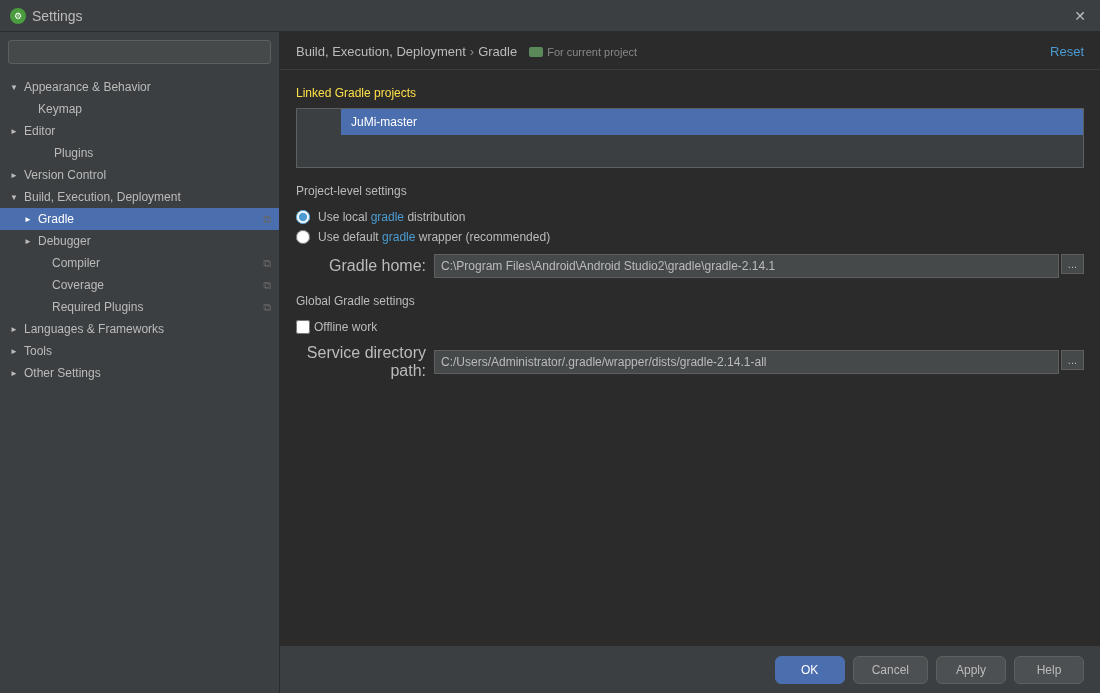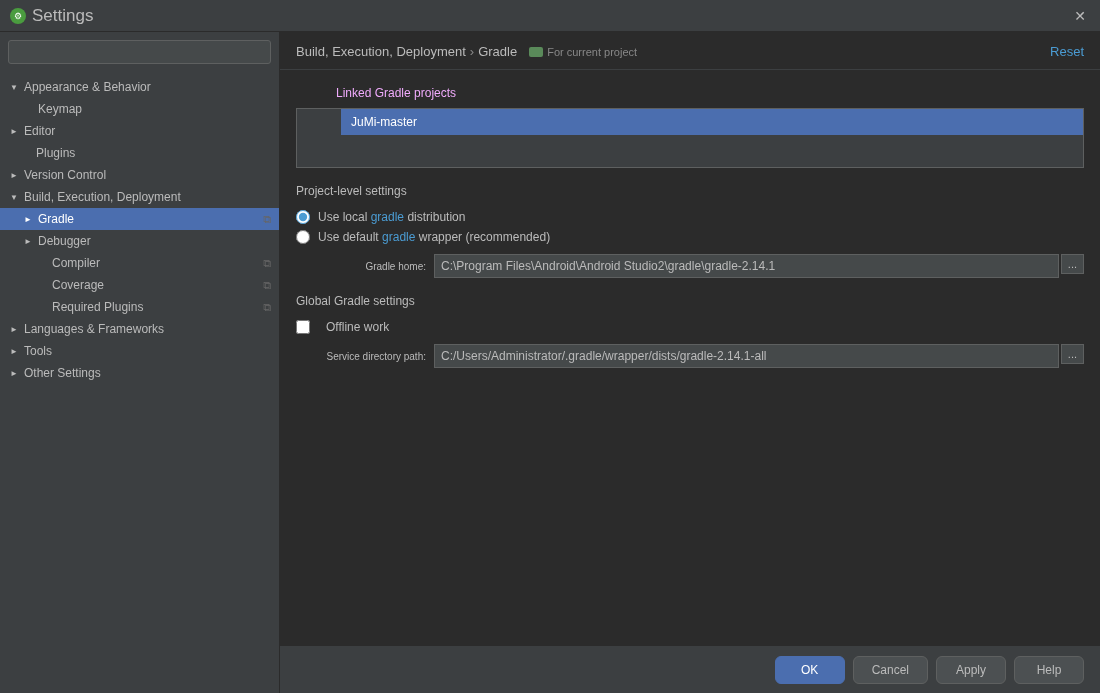--- a/index.html
+++ b/index.html
@@ -28,21 +28,21 @@
       margin-right: 6px;
       background: #4a9c3f;
       border-radius: 50%;
       display: flex;
       align-items: center;
       justify-content: center;
       font-size: 9px;
       color: white;
     }
     .titlebar-title {
-      font-size: 17px;
+      font-size: 14px;
       color: #bbbbbb;
       flex: 1;
     }
     .titlebar-close {
       width: 20px;
       height: 20px;
       display: flex;
       align-items: center;
       justify-content: center;
       cursor: pointer;
@@ -164,23 +164,22 @@
     }
 
     .content-body {
       flex: 1;
       padding: 16px;
       overflow-y: auto;
     }
 
     .section-label {
       font-size: 12px;
-      color: #f0abfc;
+      color: #fde047;
       margin-bottom: 8px;
-      margin-left: 40px;
     }
 
     .linked-projects-list {
       background: #3c3f41;
       border: 1px solid #5e6060;
       min-height: 60px;
       margin-bottom: 16px;
       padding-left: 44px;
     }
 
@@ -223,21 +222,21 @@
 
     .form-row {
       display: flex;
       align-items: center;
       margin: 10px 0;
       gap: 8px;
     }
     .form-label {
       width: 130px;
       color: #bbbbbb;
-      font-size: 10px;
+      font-size: 16px;
       text-align: right;
     }
     .form-input-wrap {
       flex: 1;
       display: flex;
       align-items: flex-start;
       gap: 2px;
     }
     .form-input {
       flex: 1;
@@ -255,21 +254,21 @@
       color: #bbbbbb;
       padding: 3px 6px;
       cursor: pointer;
       font-size: 11px;
     }
 
     .checkbox-row {
       display: flex;
       align-items: center;
       margin: 8px 0;
-      gap: 16px;
+      gap: 4px;
     }
     .checkbox-input {
       width: 14px;
       height: 14px;
       cursor: pointer;
     }
     .checkbox-label {
       color: #bbbbbb;
       font-size: 12px;
     }
@@ -328,21 +327,21 @@
         <span>Keymap</span>
       </div>
 
       <div class="nav-item">
         <span class="arrow">►</span>
         <span>Editor</span>
       </div>
 
       <div class="nav-item">
         <span class="arrow"></span>
-        <span style="margin-left:12px">Plugins</span>
+        <span style="margin-left:30px">Plugins</span>
       </div>
 
       <div class="nav-item">
         <span class="arrow">►</span>
         <span>Version Control</span>
       </div>
 
       <div class="nav-item">
         <span class="arrow">▼</span>
         <span>Build, Execution, Deployment</span>

